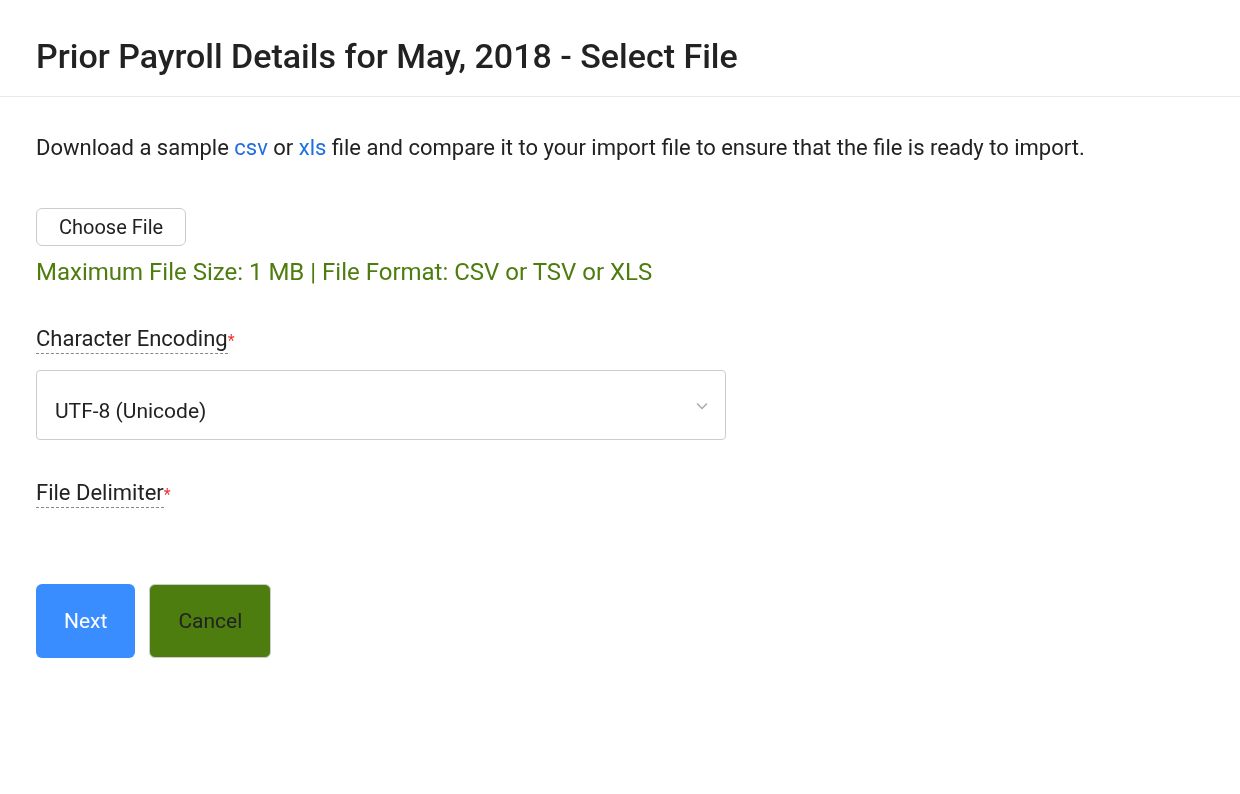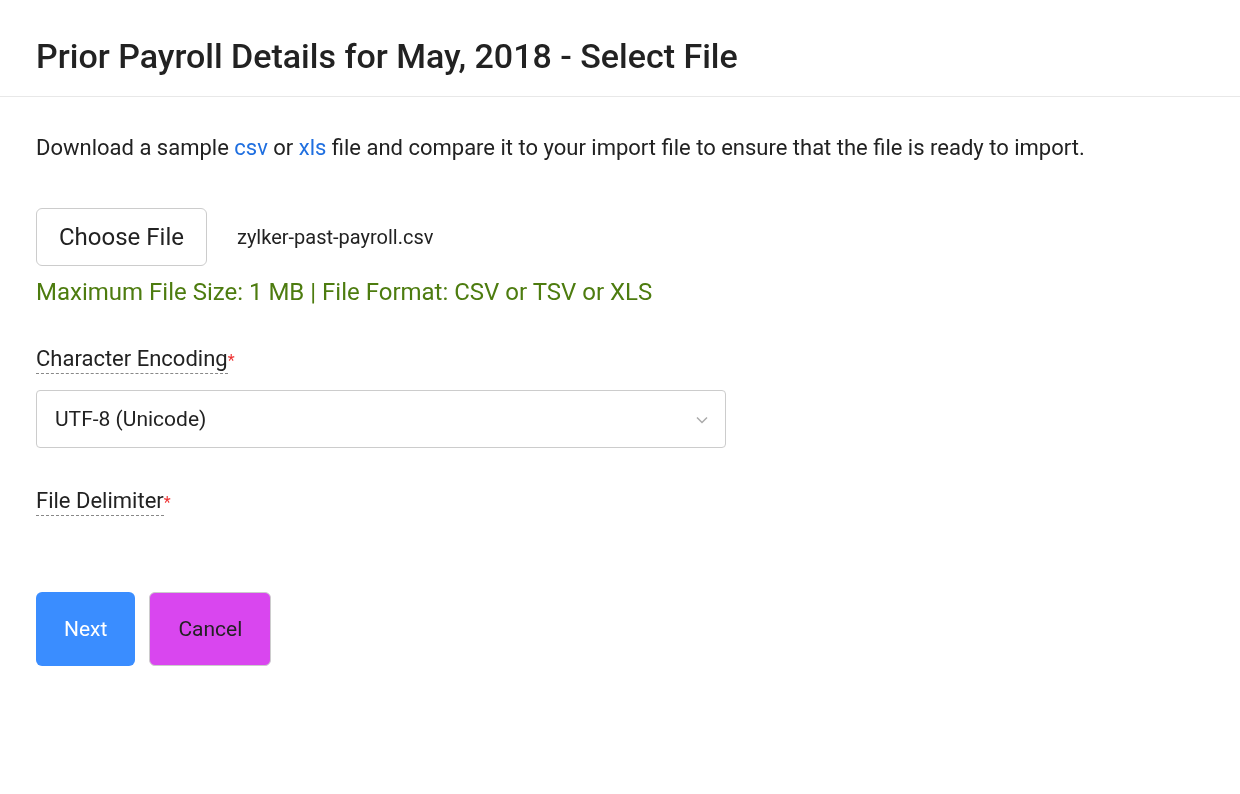--- a/index.html
+++ b/index.html
@@ -47,22 +47,22 @@
   .file-row {
     display: flex;
     align-items: center;
     gap: 30px;
     margin-bottom: 12px;
   }
   .choose-btn {
     border: 1px solid #ccc;
     border-radius: 6px;
     background: #fff;
-    padding: 14px 22px;
-    font-size: 24px;
+    padding: 6px 22px;
+    font-size: 20px;
     color: #222;
     cursor: pointer;
     font-family: inherit;
   }
   .filename {
     font-size: 20px;
     color: #222;
   }
   .hint {
     font-size: 24px;
@@ -70,21 +70,21 @@
   }
   .select-wrap {
     position: relative;
     width: 690px;
   }
   .select {
     width: 100%;
     border: 1px solid #ccc;
     border-radius: 4px;
     background: #fff;
-    padding: 16px 44px 16px 18px;
+    padding: 28px 44px 16px 18px;
     font-size: 21px;
     color: #222;
     cursor: pointer;
     font-family: inherit;
     text-align: left;
     appearance: none;
   }
   .select-arrow {
     position: absolute;
     right: 18px;
@@ -104,42 +104,41 @@
     border-radius: 6px;
     cursor: pointer;
     font-family: inherit;
   }
   .btn-primary {
     background: #3a8dff;
     color: #fff;
     border: none;
   }
   .btn-secondary {
-    background: #d946ef;
+    background: #4d7c0f;
     color: #222;
     border: 1px solid #ccc;
   }
 </style>
 </head>
 <body>
 
 <div class="header">
   <h1>Prior Payroll Details for May, 2018 - Select File</h1>
 </div>
 
 <div class="content">
 
   <p class="intro">
     <span>Download a sample </span><a href="#">csv</a><span> or </span><a href="#">xls</a><span> file and compare it to your import file to ensure that the file is ready to import.</span>
   </p>
 
   <div class="section">
     <div class="file-row">
       <button class="choose-btn">Choose File</button>
-      <span class="filename">zylker-past-payroll.csv</span>
     </div>
     <div class="hint">Maximum File Size: 1 MB | File Format: CSV or TSV or XLS</div>
   </div>
 
   <div class="section">
     <div>
       <span class="label dashed">Character Encoding</span><span class="req">*</span>
     </div>
     <div class="select-wrap">
       <button class="select">UTF-8 (Unicode)</button>

